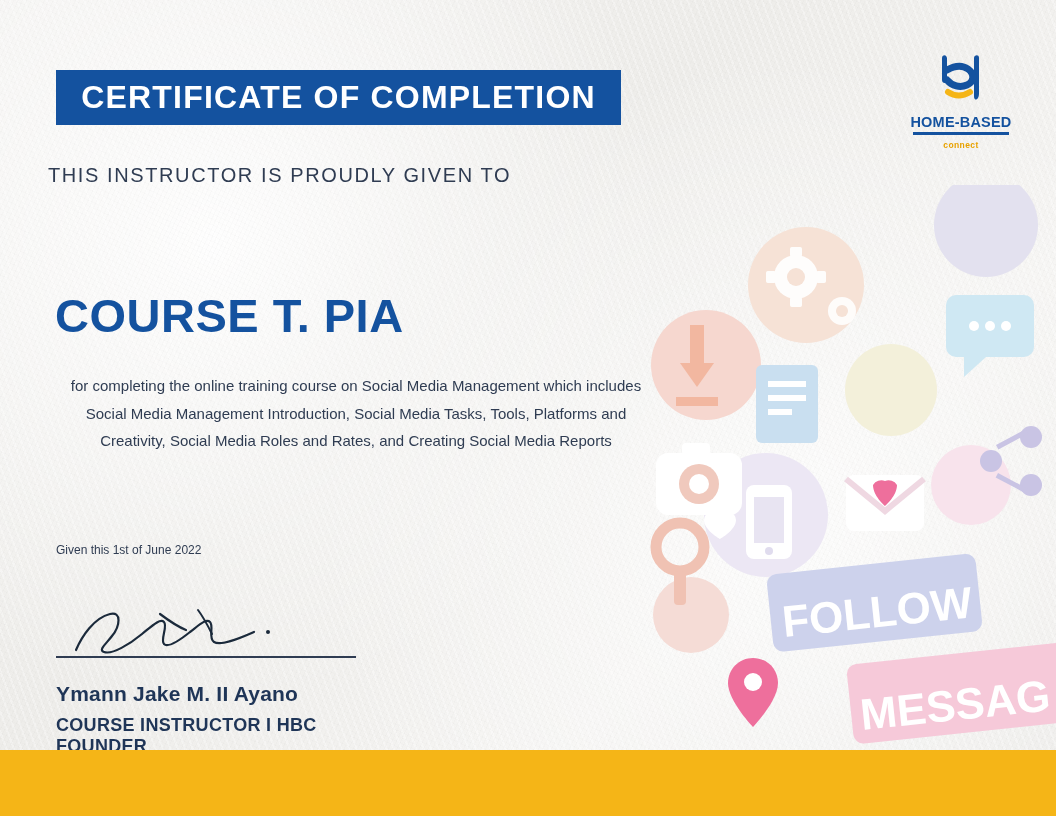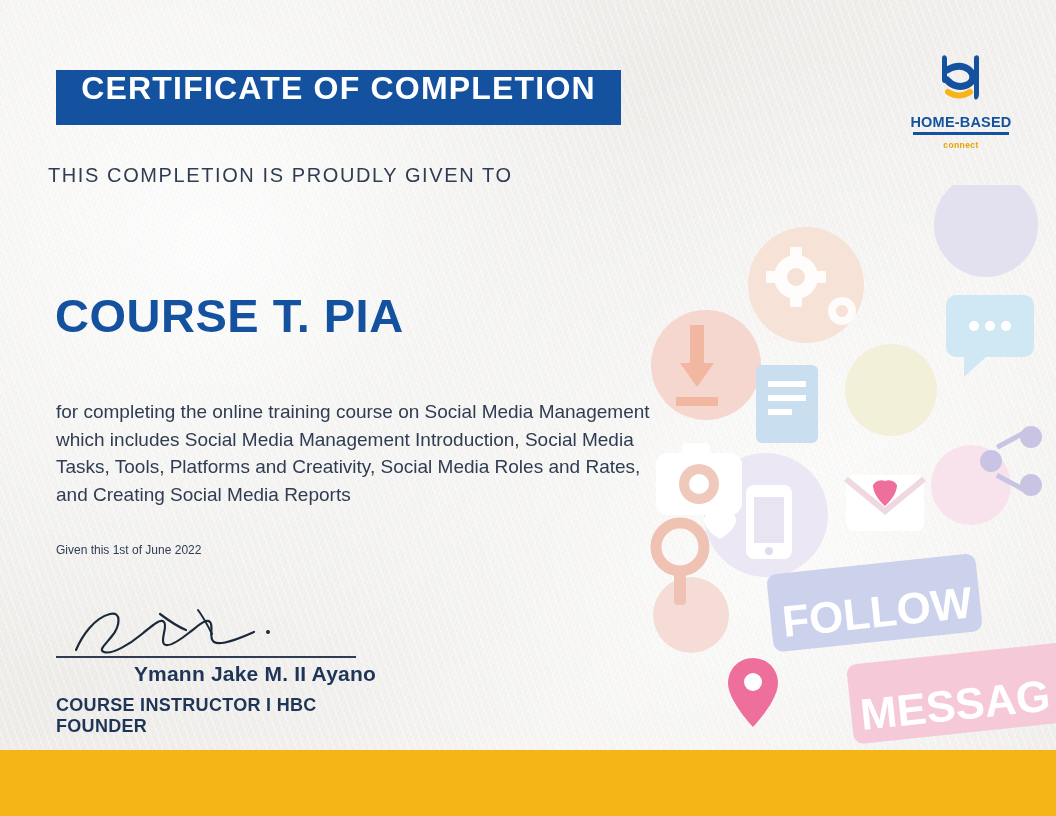--- a/index.html
+++ b/index.html
@@ -49,21 +49,21 @@
 
   
   #title-band {
     position: absolute;
     left: 56px;
     top: 70px;
     width: 565px;
     height: 55px;
     background: #14529f;
     display: flex;
-    align-items: flex-start;
+    align-items: center;
     justify-content: center;
   }
   #title-band .title-text {
     color: #ffffff;
     font-size: 32px;
     font-weight: bold;
     letter-spacing: 1.2px;
   }
 
   #subtitle {
@@ -82,25 +82,26 @@
     top: 288px;
     font-size: 47px;
     font-weight: bold;
     color: #14529f;
     letter-spacing: 0.5px;
   }
 
   #body-text {
     position: absolute;
     left: 56px;
-    top: 398px;
+    top: 372px;
     width: 600px;
-    font-size: 19px;
+    font-size: 15px;
     line-height: 27.5px;
     color: #2f3c52;
+    text-align: center;
   }
 
   #given-date {
     position: absolute;
     left: 56px;
     top: 543px;
     font-size: 12px;
     color: #2f3c52;
     text-align: right;
   }
@@ -116,26 +117,25 @@
     display: block;
     margin-left: 12px;
   }
   #signature-line {
     width: 300px;
     height: 1.5px;
     background: #2f3c52;
     margin-top: -4px;
   }
   #signer-name {
-    margin-top: 4px;
+    margin-top: 24px;
     font-size: 21px;
     font-weight: bold;
     color: #1f3557;
     letter-spacing: 0.2px;
-    text-align: right;
   }
   #signer-role {
     margin-top: 9px;
     font-size: 18px;
     font-weight: bold;
     color: #1f3557;
     letter-spacing: 0.3px;
   }
 
   
@@ -295,21 +295,21 @@
     </svg>
     <div id="logo-text-main">HOME-BASED</div>
     <div id="logo-underline"></div>
     <div id="logo-text-sub">connect</div>
   </div>
 
   <div id="title-band">
     <span class="title-text">CERTIFICATE OF COMPLETION</span>
   </div>
 
-  <div id="subtitle">THIS COMPLETION IS PROUDLY GIVEN TO</div>
+  <div id="subtitle">THIS INSTRUCTOR IS PROUDLY GIVEN TO</div>
 
   <div id="recipient">COURSE T. PIA</div>
 
   <div id="body-text">for completing the online training course on Social Media Management which includes Social Media Management Introduction, Social Media Tasks, Tools, Platforms and Creativity, Social Media Roles and Rates, and Creating Social Media Reports</div>
 
   <div id="given-date">Given this 1st of June 2022</div>
 
   <div id="signature-block">
     <svg id="signature-svg" width="270" height="60" viewBox="0 0 270 60">
       <path d="M8 50 C14 36 26 18 42 14 C54 11 52 26 44 36 C38 44 30 50 36 52 C44 55 62 44 74 34 C84 26 92 18 96 22 C100 26 92 40 96 44 C100 48 112 40 122 32 C130 26 138 18 142 22 C146 26 140 38 146 42 C152 46 168 40 186 32" fill="none" stroke="#1b2a3b" stroke-width="2.2" stroke-linecap="round"></path>

